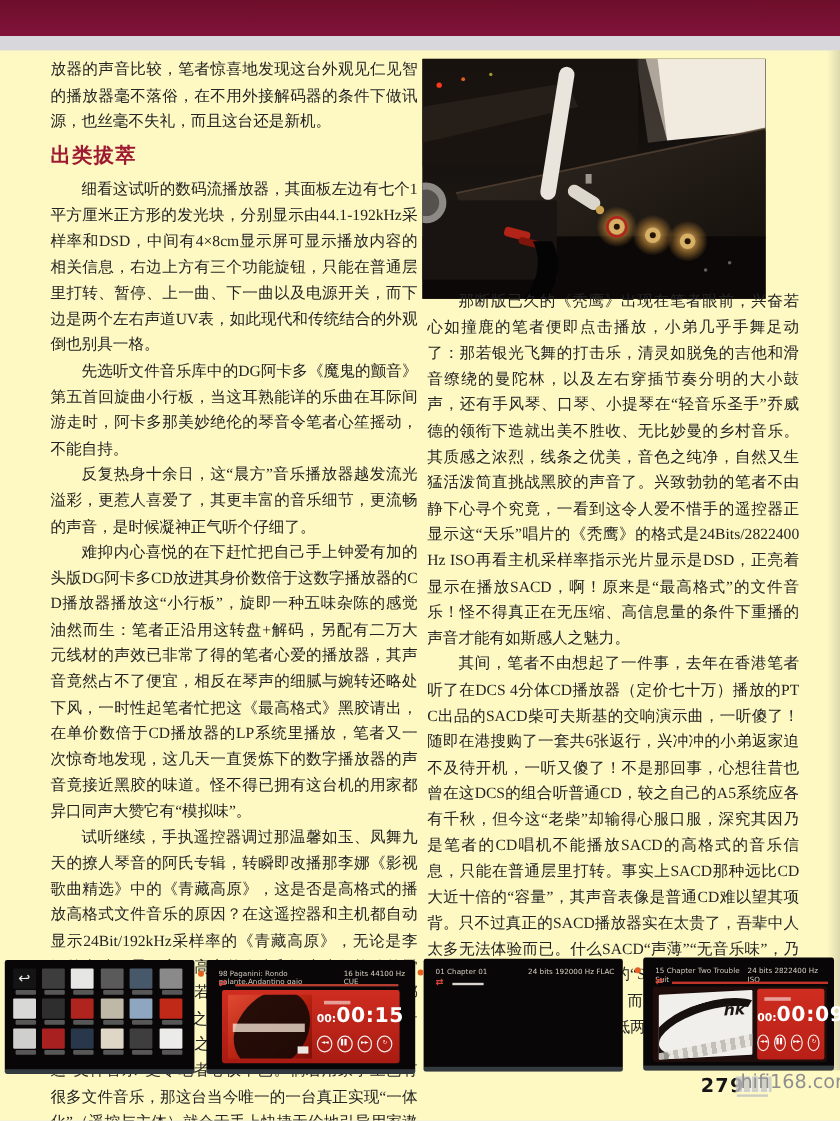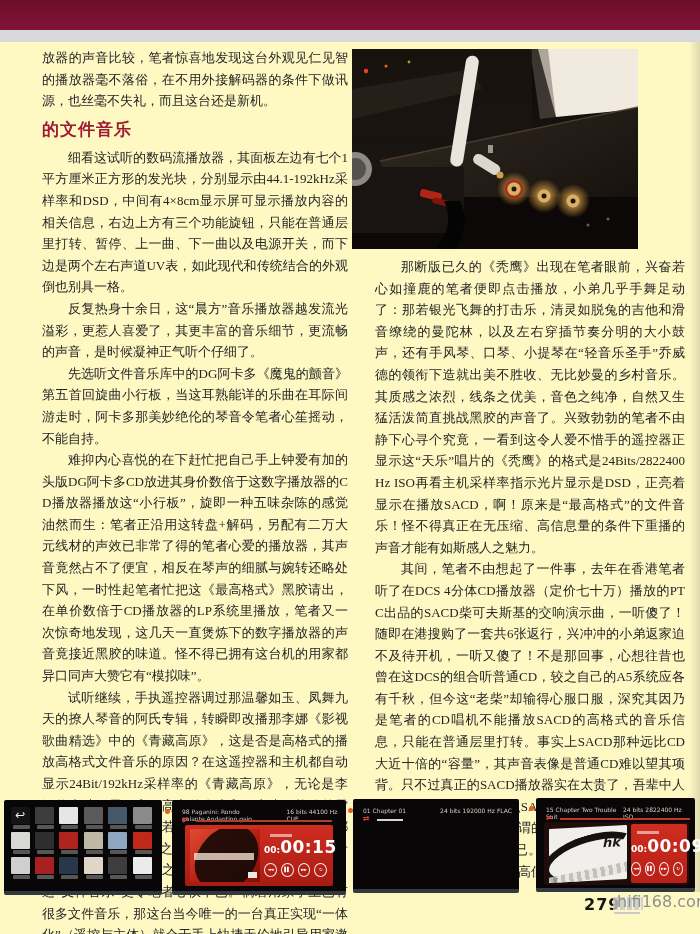--- a/index.html
+++ b/index.html
@@ -7,21 +7,21 @@
         font-family:"Liberation Serif","DejaVu Serif",serif;}
   
   .band{position:absolute;left:0;top:0;width:700px;height:30px;
         background:linear-gradient(#6d0e2a,#81123a);}
   .substrip{position:absolute;left:0;top:30px;width:700px;height:12px;background:#d8d8dc;}
   .right-edge{position:absolute;right:0;top:42px;width:11px;height:850px;
         background:linear-gradient(to right,rgba(0,0,0,0),rgba(70,70,80,.18));}
   
   .col{position:absolute;color:#242424;font-size:13px;line-height:21.6px;}
   .col-left{left:42px;top:47px;width:306px;}
-  .col-right{left:356px;top:256px;width:310px;margin-left:19px;}
+  .col-right{left:356px;top:240px;width:310px;}
   .col p{margin:0;text-align:justify;text-indent:2em;word-break:break-all;}
   .col p.noindent{text-indent:0;}
   h2.sec{margin:7px 0 6px;font-size:17px;line-height:22px;color:#9e1a33;
         font-weight:bold;letter-spacing:1px;}
   
   .photo{position:absolute;left:352px;top:49px;width:286px;height:200px;background:#120d0b;}
   
   .panel{position:absolute;background:#080606;border-radius:2px;}
   .panel::after{content:"";position:absolute;left:0;right:0;bottom:0;height:4px;
         background:rgba(150,175,195,.30);}
@@ -89,24 +89,24 @@
 </head>
 <body>
 
 <div id="page">
   <div class="band"></div>
   <div class="substrip"></div>
   <div class="right-edge"></div>
 
   <div class="col col-left">
     <p class="noindent">放器的声音比较，笔者惊喜地发现这台外观见仁见智的播放器毫不落俗，在不用外接解码器的条件下做讯源，也丝毫不失礼，而且这台还是新机。</p>
-    <h2 class="sec">的文件音乐</h2>
+    <h2 class="sec">出类拔萃</h2>
     <p>细看这试听的数码流播放器，其面板左边有七个1平方厘米正方形的发光块，分别显示由44.1-192kHz采样率和DSD，中间有4×8cm显示屏可显示播放内容的相关信息，右边上方有三个功能旋钮，只能在普通层里打转、暂停、上一曲、下一曲以及电源开关，而下边是两个左右声道UV表，如此现代和传统结合的外观倒也别具一格。</p>
+    <p>先选听文件音乐库中的DG阿卡多《魔鬼的颤音》第五首回旋曲小行板，当这耳熟能详的乐曲在耳际间游走时，阿卡多那美妙绝伦的琴音令笔者心笙摇动，不能自持。</p>
     <p>反复热身十余日，这“晨方”音乐播放器越发流光溢彩，更惹人喜爱了，其更丰富的音乐细节，更流畅的声音，是时候凝神正气听个仔细了。</p>
-    <p>先选听文件音乐库中的DG阿卡多《魔鬼的颤音》第五首回旋曲小行板，当这耳熟能详的乐曲在耳际间游走时，阿卡多那美妙绝伦的琴音令笔者心笙摇动，不能自持。</p>
     <p>难抑内心喜悦的在下赶忙把自己手上钟爱有加的头版DG阿卡多CD放进其身价数倍于这数字播放器的CD播放器播放这“小行板”，旋即一种五味杂陈的感觉油然而生：笔者正沿用这转盘+解码，另配有二万大元线材的声效已非常了得的笔者心爱的播放器，其声音竟然占不了便宜，相反在琴声的细腻与婉转还略处下风，一时性起笔者忙把这《最高格式》黑胶请出，在单价数倍于CD播放器的LP系统里播放，笔者又一次惊奇地发现，这几天一直煲炼下的数字播放器的声音竟接近黑胶的味道。怪不得已拥有这台机的用家都异口同声大赞它有“模拟味”。</p>
     <p>试听继续，手执遥控器调过那温馨如玉、凤舞九天的撩人琴音的阿氏专辑，转瞬即改播那李娜《影视歌曲精选》中的《青藏高原》，这是否是高格式的播放高格式文件音乐的原因？在这遥控器和主机都自动显示24Bit/192kHz采样率的《青藏高原》，无论是李娜的直冲云霄、宽厚高亢的人生和那山崩般炸响的雷声，还是那流水行云若彩练漫天飞舞的弦乐伴奏，都是数码文件的声音较之笔者自己的头版CD优胜，其音乐背景之宁静、人声之缜密、雷声之变化、起伏等。这“文件音乐”更令笔者心仪不已。倘若用家手上已有很多文件音乐，那这台当今唯一的一台真正实现“一体化”（遥控与主体）就会于手上快捷无伦地引导用家遨游一个浩如瀚海的美妙非凡的音乐天地。</p>
   </div>
 
   <div class="photo">
     <svg width="286" height="200" viewBox="0 0 286 200">
       <defs>
         <linearGradient id="bg" x1="0" y1="0" x2="0" y2="1">
           <stop offset="0" stop-color="#0b0807"></stop>
             <stop offset="1" stop-color="#26201a"></stop>

